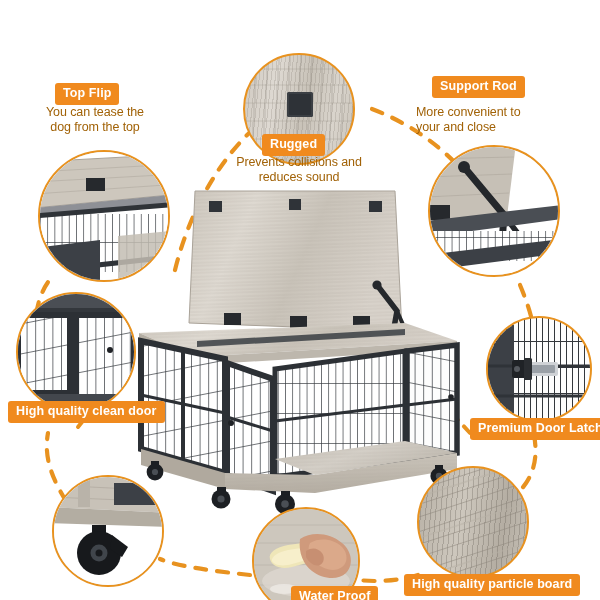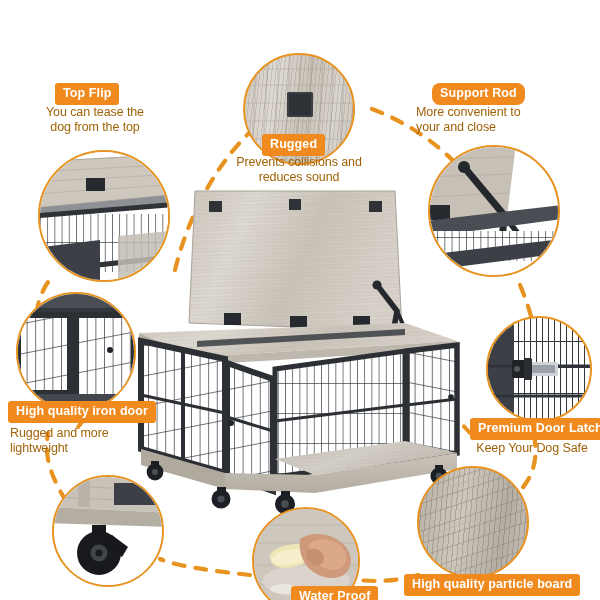--- a/index.html
+++ b/index.html
@@ -307,63 +307,60 @@
           <path d="M74,68 L92,92" stroke-width="5.5"></path>
         </g>
         <circle cx="34" cy="20" r="6" fill="#24272b"></circle>
         <circle cx="72" cy="98" r="5.5" fill="#24272b"></circle>
         <polygon points="-4,74 132,58 132,72 -4,90" fill="#4a4e54"></polygon>
         <rect x="-4" y="84" width="136" height="30" fill="url(#pMeshMain)"></rect>
         <polygon points="-4,108 132,92 132,106 -4,124" fill="#3c4046"></polygon>
       </svg>
     </div>
   </div>
-  <div class="badge" style="left:432px;top:48px;border-radius:8px;">Support Rod</div>
+  <div class="badge" style="left:432px;top:41px;">Support Rod</div>
   <div class="caption lft" style="left:416px;top:70px;width:180px;">More convenient to
 your and close</div>
 
   <div class="callout" style="left:16px;top:257px;width:120px;height:120px;">
     <div class="inner">
       <svg viewBox="0 0 120 120" width="120" height="120">
         <rect width="120" height="120" fill="#ffffff"></rect>
         <rect x="-4" y="-4" width="128" height="18" fill="#4a4e54"></rect>
         <rect x="-4" y="14" width="128" height="7" fill="#33373c"></rect>
         <rect x="0" y="21" width="52" height="78" fill="url(#pMeshSide)"></rect>
         <rect x="58" y="21" width="58" height="82" fill="url(#pMeshSide)"></rect>
         <g stroke="#2c3035" stroke-width="6" fill="none">
           <rect x="0" y="21" width="52" height="78"></rect>
           <rect x="58" y="21" width="58" height="82"></rect>
         </g>
         <circle cx="92" cy="56" r="3" fill="#1f2226"></circle>
         <rect x="-4" y="100" width="128" height="10" fill="#43474d"></rect>
       </svg>
     </div>
   </div>
-  <div class="badge" style="left:8px;top:366px;">High quality iron door</div>
-  <div class="caption lft" style="left:10px;top:391px;width:150px;">Rugged and more
-lightweight</div>
+  <div class="badge" style="left:8px;top:366px;">High quality clean door</div>
 
   <div class="callout mesh-fine" style="left:486px;top:281px;width:106px;height:106px;">
     <div class="inner">
       <svg viewBox="0 0 106 106" width="106" height="106">
         <rect x="0" y="0" width="26" height="106" fill="#3c4046"></rect>
         <g stroke="#2f3338" stroke-width="3" fill="none">
           <path d="M0,48 H106"></path>
             <path d="M0,78 H106"></path>
         </g>
         <rect x="24" y="42" width="20" height="18" rx="2" fill="#1f2226"></rect>
         <rect x="40" y="44" width="30" height="14" rx="2" fill="#cfd2d6"></rect>
         <rect x="43" y="47" width="24" height="8" rx="1" fill="#9aa0a7"></rect>
         <rect x="36" y="40" width="8" height="22" rx="1.5" fill="#2a2d31"></rect>
         <circle cx="29" cy="51" r="3" fill="#55595f"></circle>
       </svg>
     </div>
   </div>
   <div class="badge" style="left:470px;top:383px;">Premium Door Latch</div>
-  <div class="caption ctr" style="left:466px;top:406px;width:132px;">Keep Your Dog Safe</div>
 
   <div class="callout" style="left:52px;top:440px;width:112px;height:112px;">
     <div class="inner">
       <svg viewBox="0 0 112 112" width="112" height="112">
         <rect width="112" height="112" fill="#ffffff"></rect>
         <polygon points="-4,-4 116,4 116,36 -4,30" fill="#c8c2b8"></polygon>
         <polygon points="-4,30 116,36 116,50 -4,46" fill="#b3ada2"></polygon>
         <g stroke="#9d968c" stroke-width=".8" opacity=".5">
           <path d="M-4,8 L116,14"></path>
             <path d="M-4,20 L116,25"></path>

